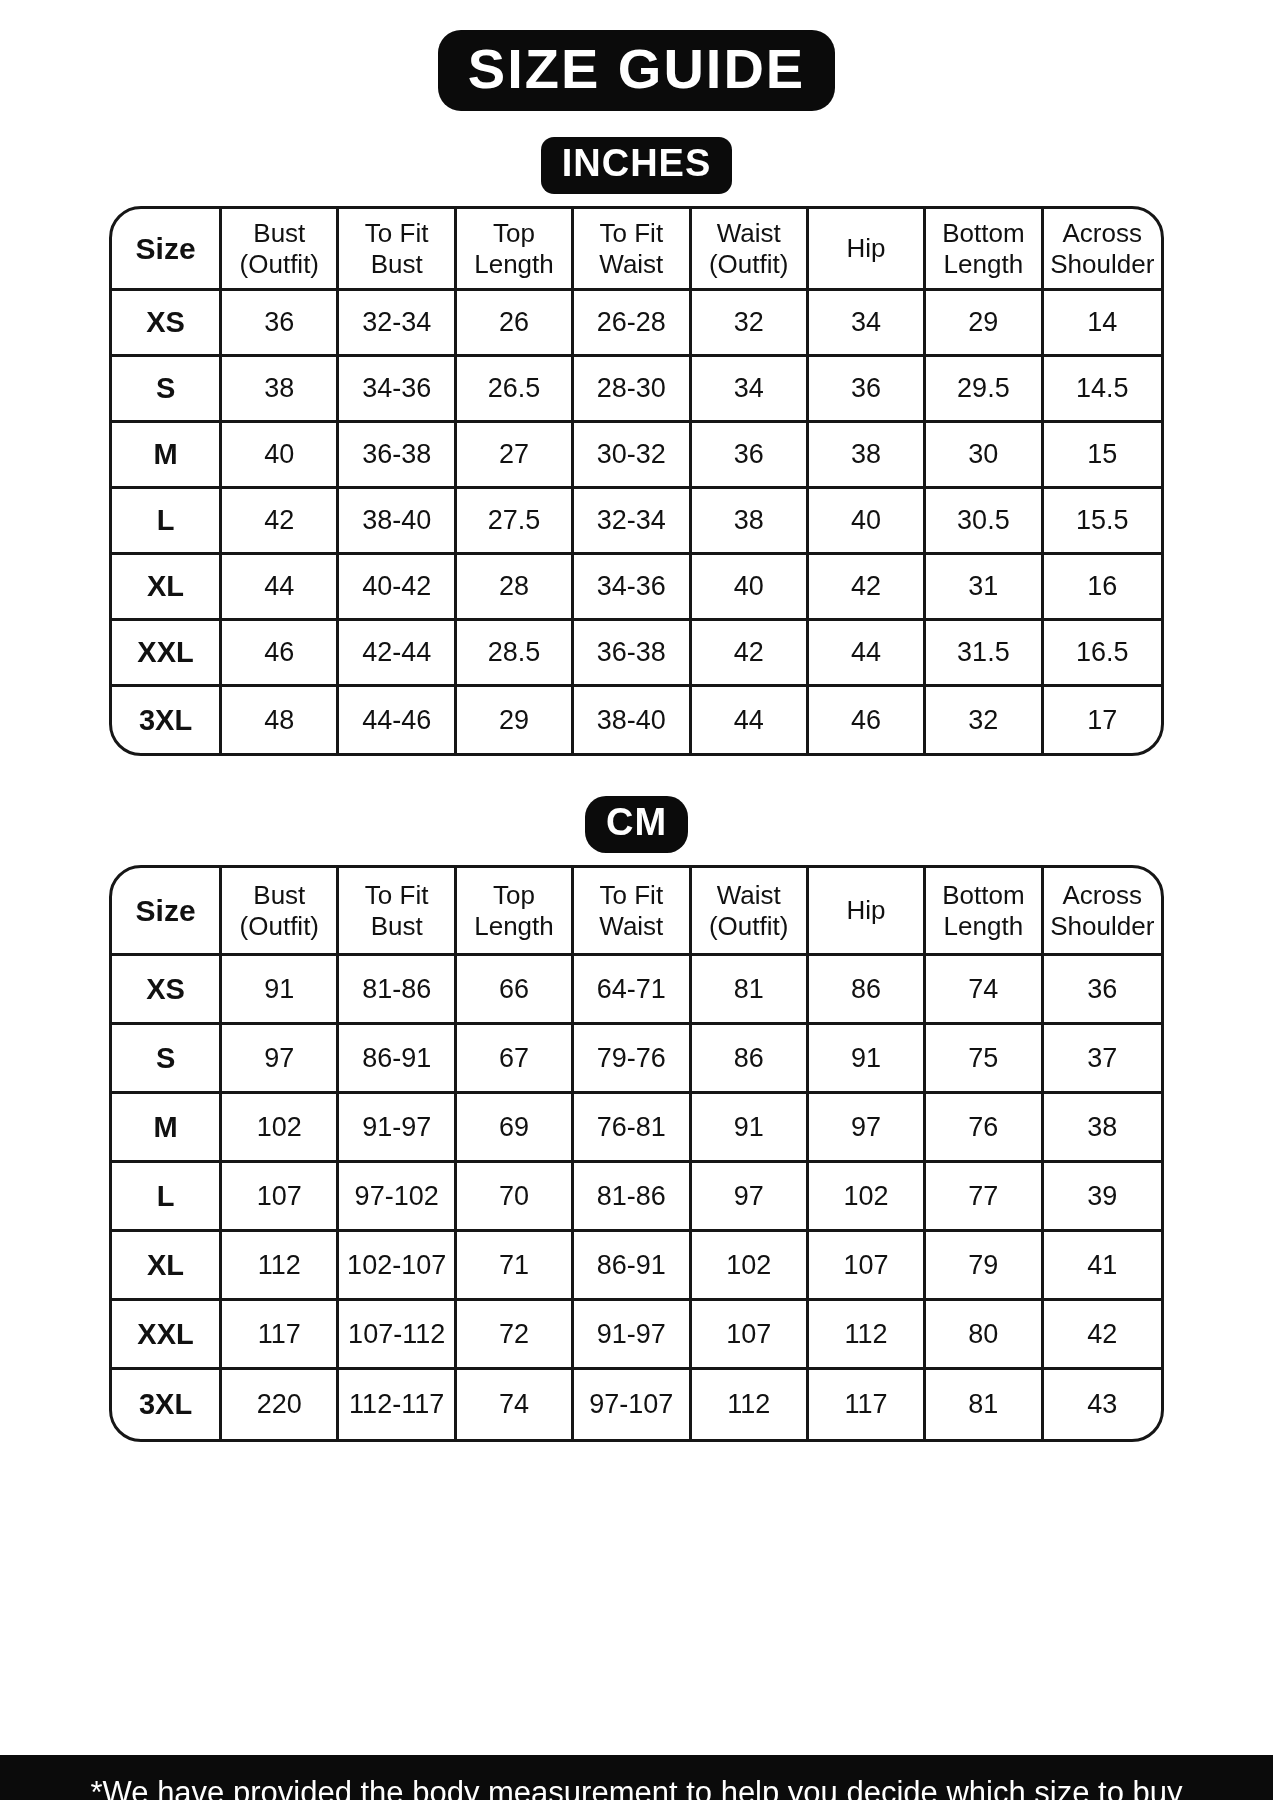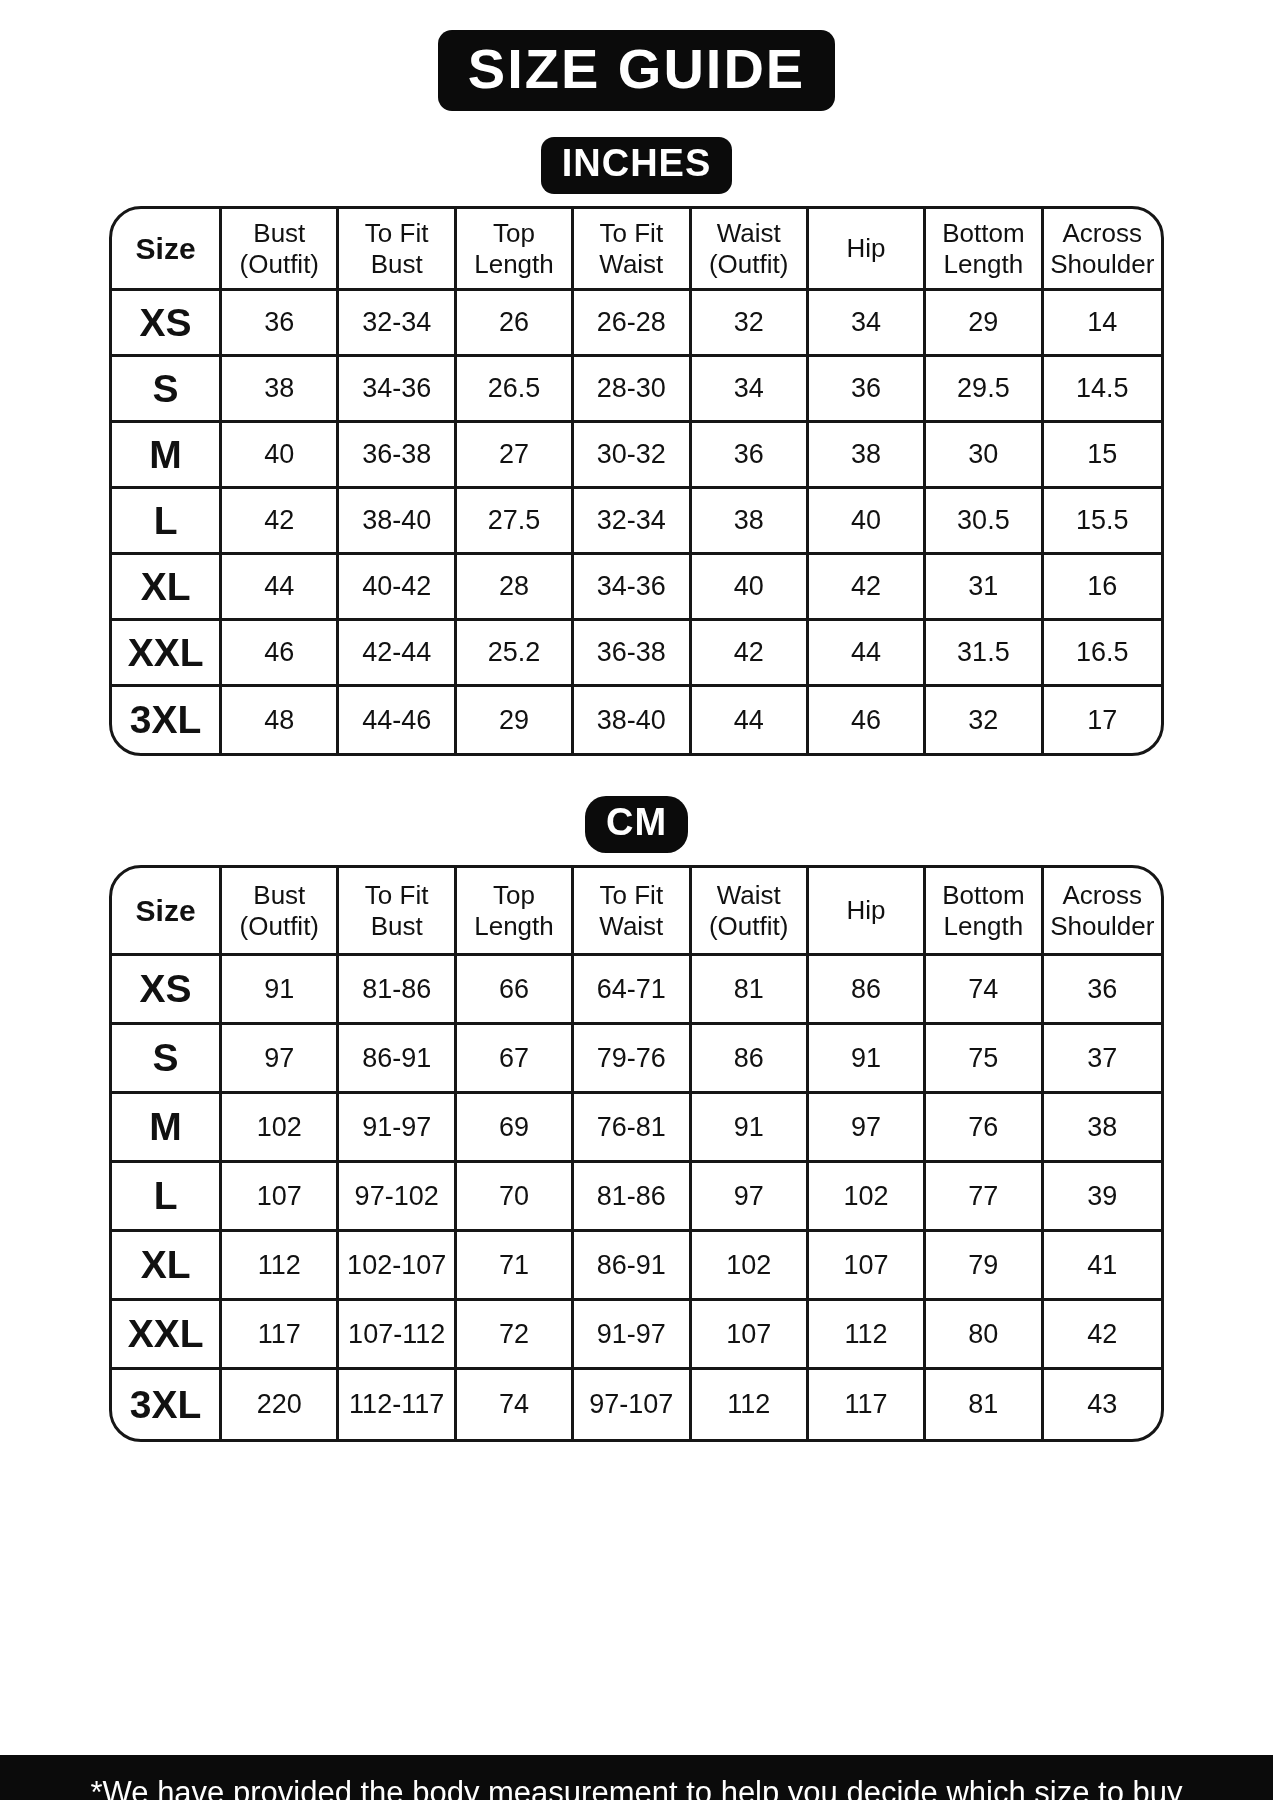--- a/index.html
+++ b/index.html
@@ -23,21 +23,21 @@
   }
   .page{width:1273px;height:1800px;position:relative;}
 
   .title-badge{
     width:-moz-fit-content;width:fit-content;
     margin:30px auto 16px;
     background:var(--badge-bg);
     color:var(--badge-text);
     font-size:56px;font-weight:bold;letter-spacing:2px;
     padding:6px 30px 10px;
-    border-radius:14px;
+    border-radius:23px;
     text-align:center;
   }
   .subtitle{
     text-align:center;
     font-size:38px;font-weight:bold;
     margin-top:12px;
     letter-spacing:1px;
   }
   .section-badge{
     width:-moz-fit-content;width:fit-content;
@@ -70,21 +70,21 @@
   }
   .guide-table th:last-child,.guide-table td:last-child{border-right:none;}
   .guide-table tbody tr:last-child td{border-bottom:none;}
   .guide-table th{
     font-weight:normal;
     font-size:26px;
     line-height:1.18;
     white-space:pre-line;
   }
   .guide-table th:first-child{font-weight:bold;font-size:30px;width:10.5%;}
-  .guide-table td.size-cell{font-weight:bold;font-size:39px;}
+  .guide-table td.size-cell{font-weight:bold;font-size:29px;}
   .inches-table thead th{height:82px;}
   .inches-table tbody td{height:66px;}
   .cm-table thead th{height:88px;}
   .cm-table tbody td{height:69px;}
 
   .footer-bar{
     position:absolute;
     left:0;bottom:0;
     width:1273px;height:75px;
     background:var(--footer-bg);
@@ -180,21 +180,21 @@
           <td>34-36</td>
           <td>40</td>
           <td>42</td>
           <td>31</td>
           <td>16</td>
         </tr>
         <tr>
           <td class="size-cell">XXL</td>
           <td>46</td>
           <td>42-44</td>
-          <td>25.2</td>
+          <td>28.5</td>
           <td>36-38</td>
           <td>42</td>
           <td>44</td>
           <td>31.5</td>
           <td>16.5</td>
         </tr>
         <tr>
           <td class="size-cell">3XL</td>
           <td>48</td>
           <td>44-46</td>

